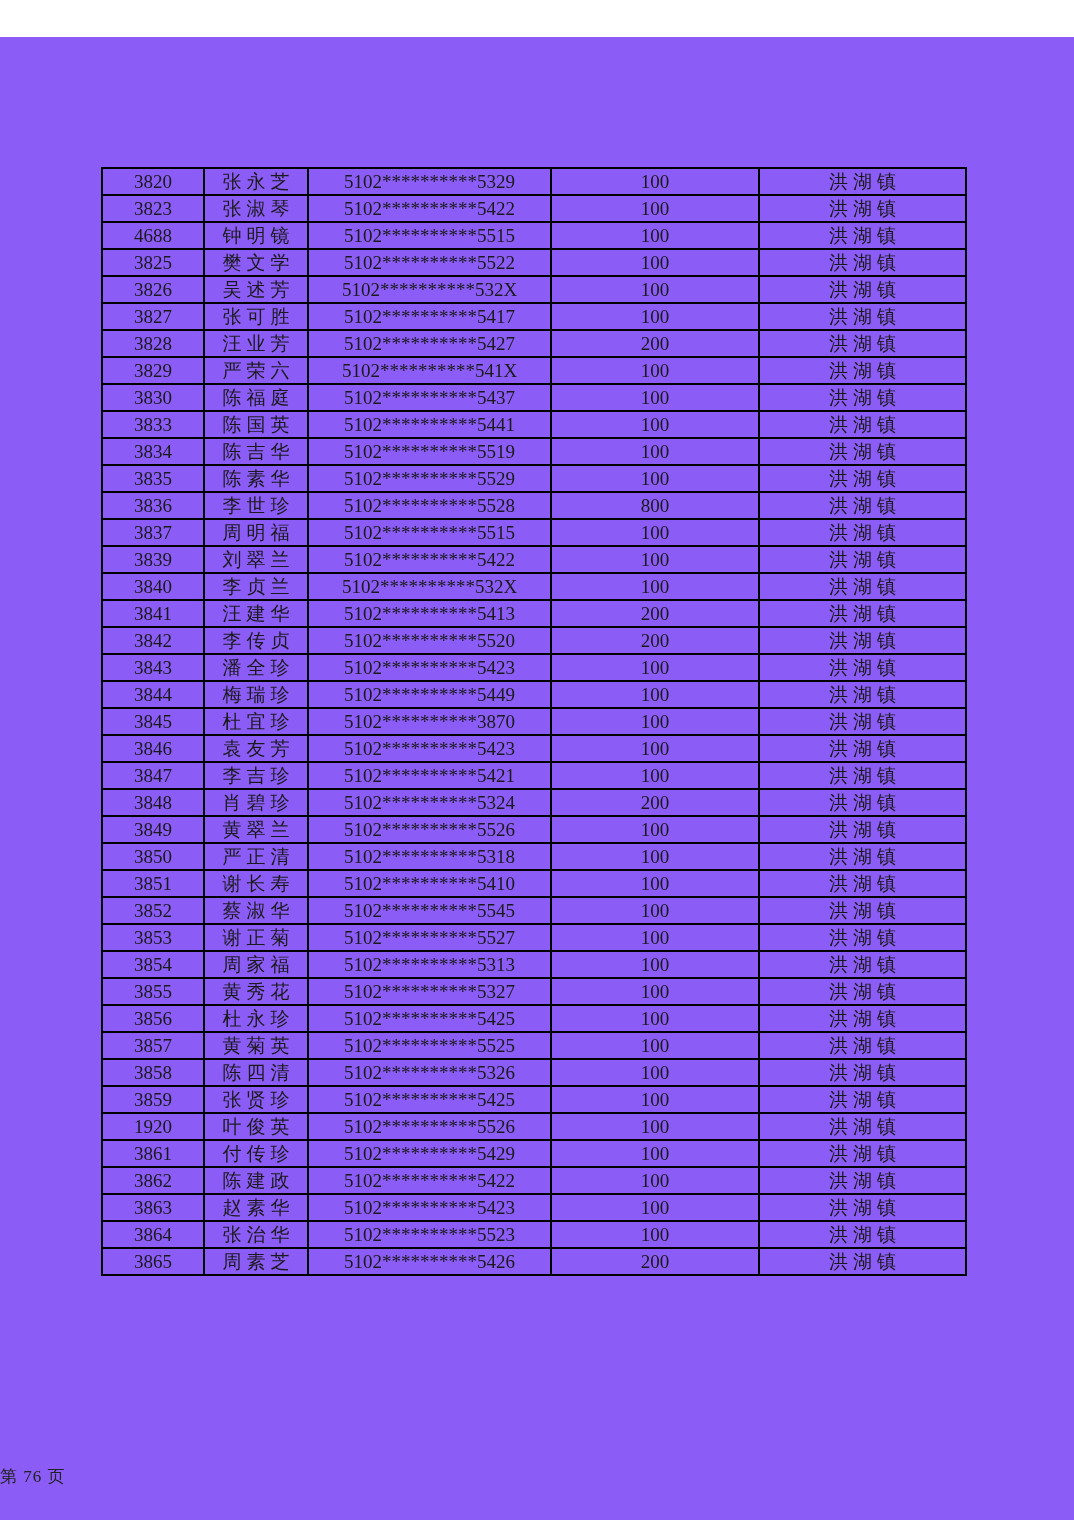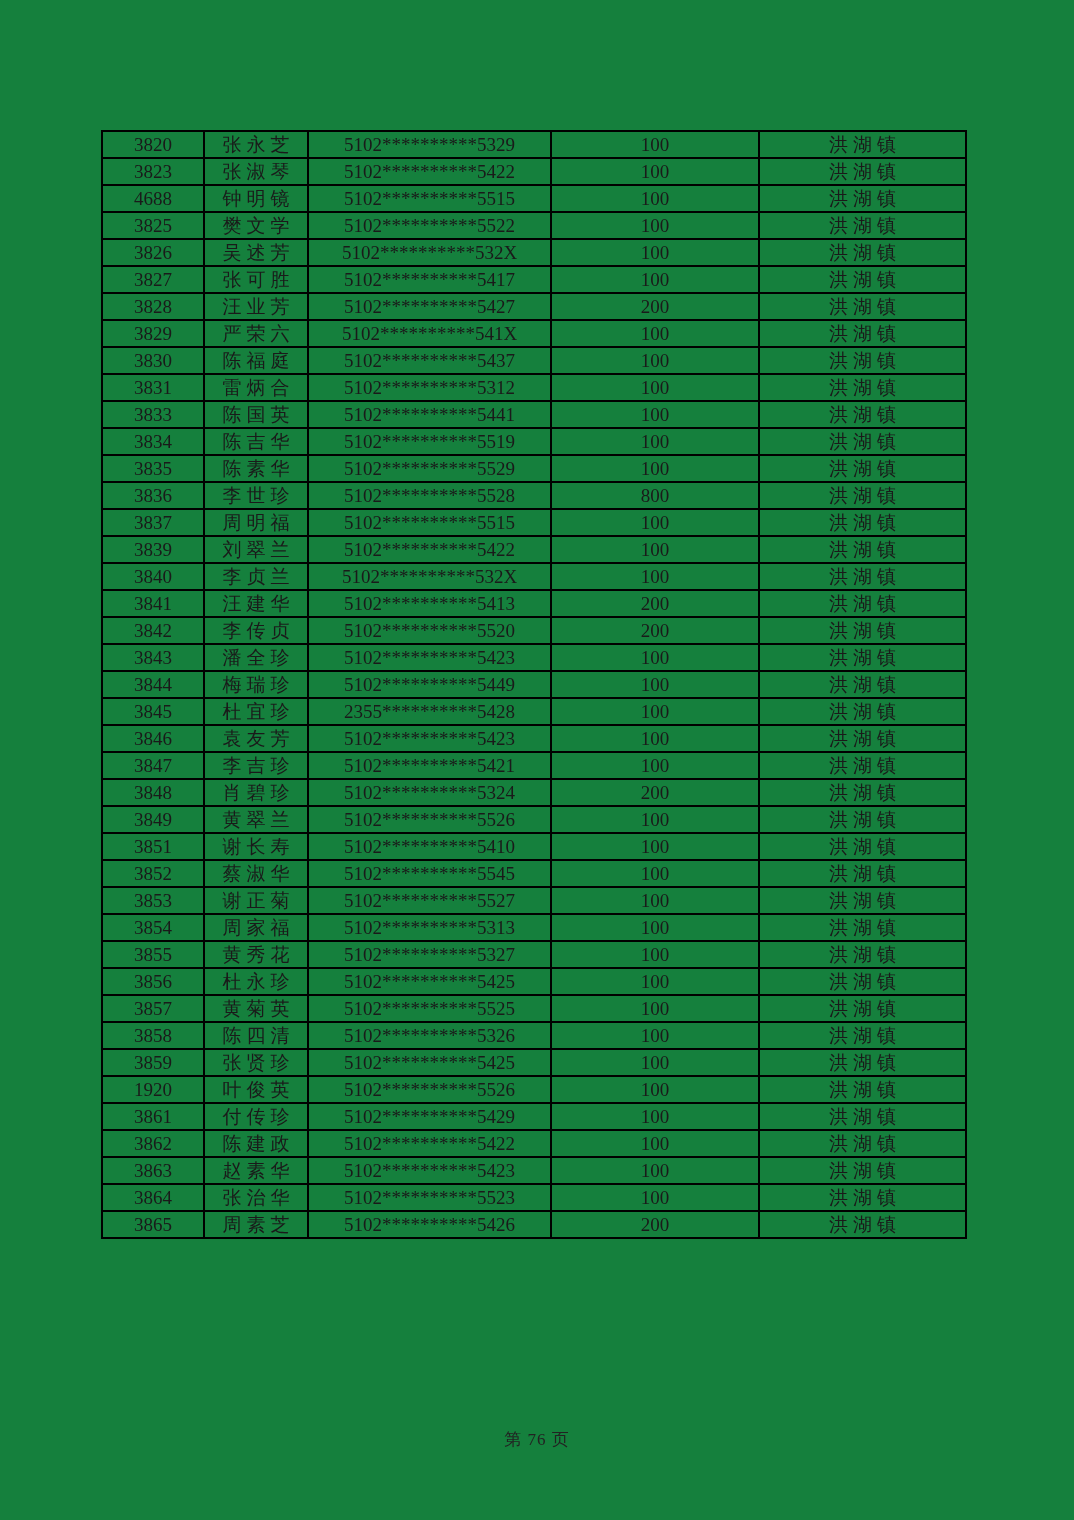--- a/index.html
+++ b/index.html
@@ -11,21 +11,22 @@
     position: relative;
     width: 1074px;
     height: 1520px;
     overflow: hidden;
     font-family: "Liberation Serif", "DejaVu Serif", serif;
     color: #1a1a1a;
   }
   .page {
     position: absolute;
     inset: 0;
-    background: #15803d;
+    background: #8b5cf6;
+    margin-top: 37px;
   }
   table.roster {
     position: absolute;
     left: 101px;
     top: 130px;
     width: 864px;
     border-collapse: collapse;
     table-layout: fixed;
   }
   table.roster td {
@@ -43,21 +44,20 @@
   table.roster td.c1,
   table.roster td.c4 {
     letter-spacing: 5px;
     text-indent: 5px;
   }
   .footer {
     position: absolute;
     left: 0;
     top: 1428px;
     width: 1074px;
-    text-align: center;
     font-size: 17px;
     color: #222222;
     letter-spacing: 1px;
   }
 </style>
 </head>
 <body>
 
 <div class="page">
 
@@ -127,27 +127,20 @@
           <td class="c4">洪湖镇</td>
         </tr>
         <tr>
           <td class="c0">3830</td>
           <td class="c1">陈福庭</td>
           <td class="c2">5102**********5437</td>
           <td class="c3">100</td>
           <td class="c4">洪湖镇</td>
         </tr>
         <tr>
-          <td class="c0">3831</td>
-          <td class="c1">雷炳合</td>
-          <td class="c2">5102**********5312</td>
-          <td class="c3">100</td>
-          <td class="c4">洪湖镇</td>
-        </tr>
-        <tr>
           <td class="c0">3833</td>
           <td class="c1">陈国英</td>
           <td class="c2">5102**********5441</td>
           <td class="c3">100</td>
           <td class="c4">洪湖镇</td>
         </tr>
         <tr>
           <td class="c0">3834</td>
           <td class="c1">陈吉华</td>
           <td class="c2">5102**********5519</td>
@@ -213,21 +206,21 @@
         <tr>
           <td class="c0">3844</td>
           <td class="c1">梅瑞珍</td>
           <td class="c2">5102**********5449</td>
           <td class="c3">100</td>
           <td class="c4">洪湖镇</td>
         </tr>
         <tr>
           <td class="c0">3845</td>
           <td class="c1">杜宜珍</td>
-          <td class="c2">2355**********5428</td>
+          <td class="c2">5102**********3870</td>
           <td class="c3">100</td>
           <td class="c4">洪湖镇</td>
         </tr>
         <tr>
           <td class="c0">3846</td>
           <td class="c1">袁友芳</td>
           <td class="c2">5102**********5423</td>
           <td class="c3">100</td>
           <td class="c4">洪湖镇</td>
         </tr>
@@ -246,20 +239,27 @@
           <td class="c4">洪湖镇</td>
         </tr>
         <tr>
           <td class="c0">3849</td>
           <td class="c1">黄翠兰</td>
           <td class="c2">5102**********5526</td>
           <td class="c3">100</td>
           <td class="c4">洪湖镇</td>
         </tr>
         <tr>
+          <td class="c0">3850</td>
+          <td class="c1">严正清</td>
+          <td class="c2">5102**********5318</td>
+          <td class="c3">100</td>
+          <td class="c4">洪湖镇</td>
+        </tr>
+        <tr>
           <td class="c0">3851</td>
           <td class="c1">谢长寿</td>
           <td class="c2">5102**********5410</td>
           <td class="c3">100</td>
           <td class="c4">洪湖镇</td>
         </tr>
         <tr>
           <td class="c0">3852</td>
           <td class="c1">蔡淑华</td>
           <td class="c2">5102**********5545</td>

